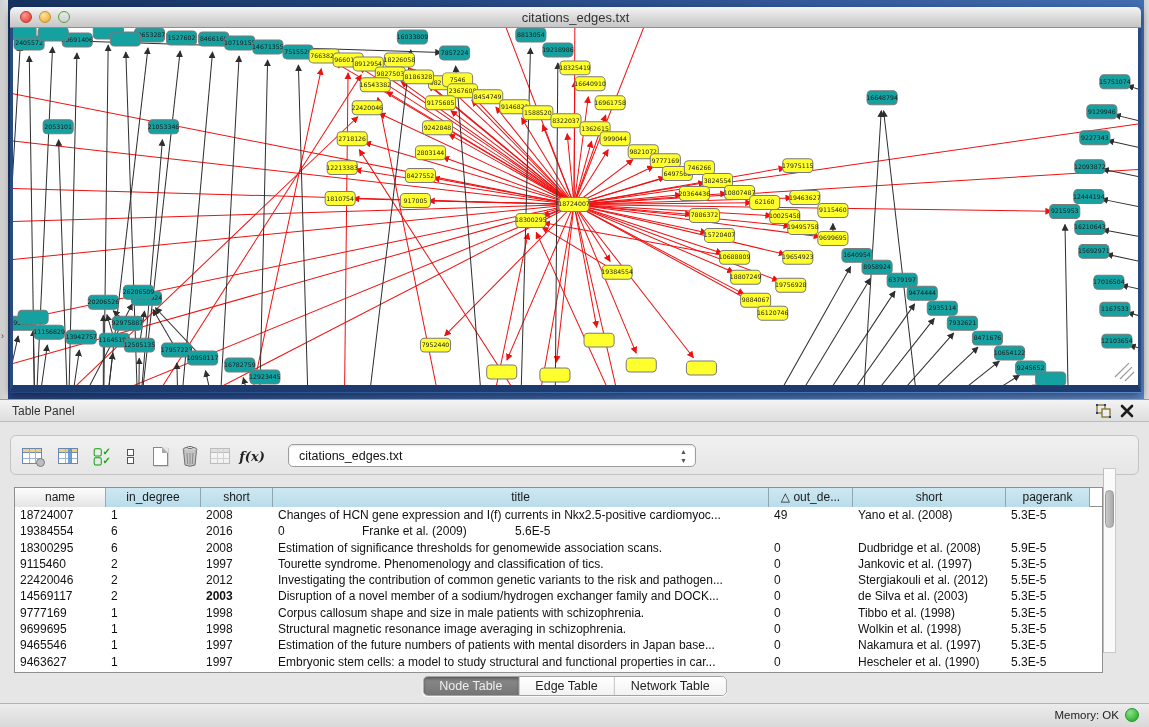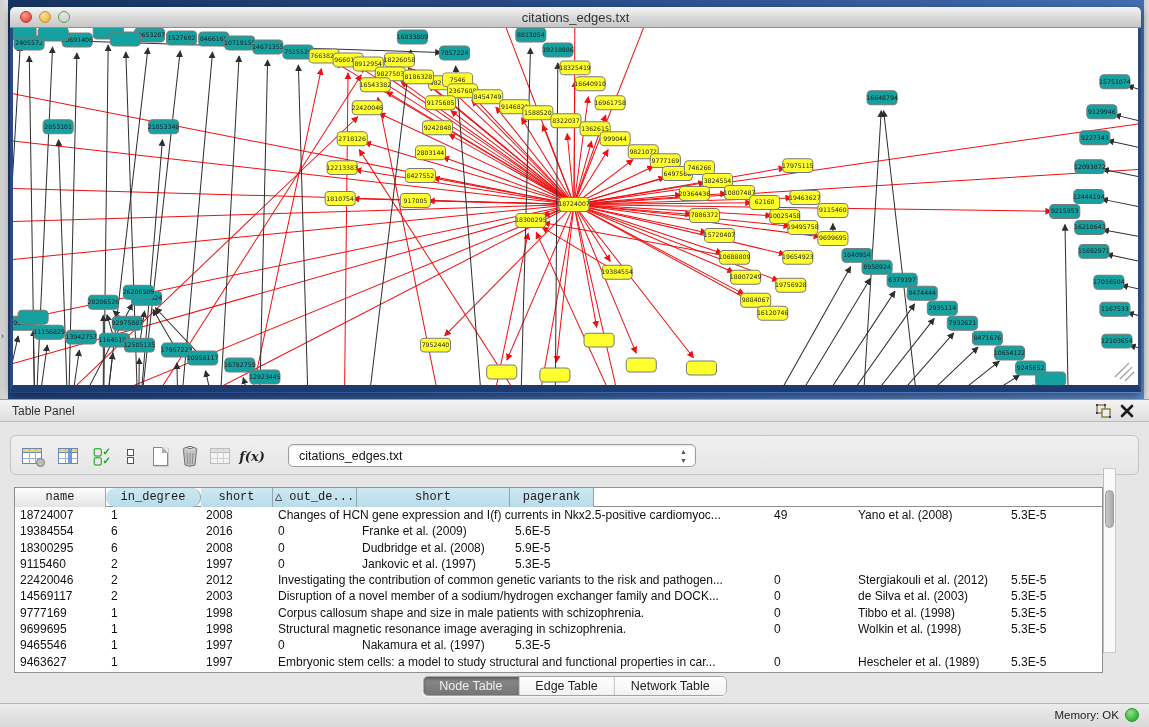--- a/index.html
+++ b/index.html
@@ -44,21 +44,21 @@
                background:linear-gradient(#f0f0f0,#e6e6e6);
                border:1px solid #c4c4c4;border-radius:6px;}
   .tb-btn{position:absolute;top:7px;width:26px;height:26px;display:flex;align-items:center;justify-content:center;}
   #combo{position:absolute;left:277px;top:8px;width:408px;height:23px;background:#fff;
          border:1px solid #9d9d9d;border-radius:5px;box-shadow:inset 0 1px 2px rgba(0,0,0,.12);}
   #combo-value{position:absolute;left:10px;top:4px;font-size:12.5px;color:#111;}
   #combo-arrows{position:absolute;right:8px;top:2px;font-size:7px;line-height:9px;color:#555;text-align:center;}
 
   #grid{position:absolute;left:14px;top:88px;width:1089px;height:186px;background:#fff;
         border:1px solid #8f8f8f;}
-  #grid-header{display:flex;height:19px;border-bottom:1px solid #8f8f8f;font-family:Liberation Mono, monospace;}
+  #grid-header{display:flex;height:19px;border-bottom:1px solid #8f8f8f;}
   .th{height:19px;background:linear-gradient(#cde8f2,#b9dcea);border-right:1px solid #8fa6b0;
       font-size:12px;color:#1a1a1a;text-align:center;line-height:18px;overflow:hidden;white-space:nowrap;}
   .th.rowhead{background:linear-gradient(#fdfdfd,#e4e4e4);border-right:1px solid #a5a5a5;}
   #grid-body{position:relative;height:165px;overflow:hidden;}
   .tr{display:flex;height:16.3px;}
   .td{font-size:12px;color:#111;line-height:16px;padding-left:5px;overflow:hidden;
       white-space:nowrap;text-overflow:clip;}
   #vscroll{position:absolute;right:-14px;top:-20px;width:13px;height:185px;background:#fafafa;
            border:1px solid #c9c9c9;border-left:1px solid #bdbdbd;}
   #vthumb{position:absolute;left:1px;top:21px;width:9px;height:38px;border-radius:5px;
@@ -802,22 +802,23 @@
 
       <span id="combo">
         <span id="combo-value">citations_edges.txt</span>
         <span id="combo-arrows">▲<br>▼</span>
       </span>
     </div>
 
     <div id="grid">
       <div id="grid-header">
           <div class="th rowhead" style="width: 91px;">name</div>
-          <div class="th" style="width: 95px; border-radius: 9px;">in_degree</div>
+          <div class="th" style="width: 95px;">in_degree</div>
           <div class="th" style="width: 72px;">short</div>
+          <div class="th" style="width: 496px;">title</div>
           <div class="th" style="width: 84px;">△ out_de...</div>
           <div class="th" style="width: 153px;">short</div>
           <div class="th" style="width: 84px;">pagerank</div>
         </div>
       <div id="grid-body">
           <div class="tr">
             <div class="td" style="width: 91px;">18724007</div>
             <div class="td" style="width: 95px;">1</div>
             <div class="td" style="width: 72px;">2008</div>
             <div class="td" style="width: 496px;">Changes of HCN gene expression and I(f) currents in Nkx2.5-positive cardiomyoc...</div>
@@ -830,45 +831,47 @@
             <div class="td" style="width: 95px;">6</div>
             <div class="td" style="width: 72px;">2016</div>
             <div class="td" style="width: 84px;">0</div>
             <div class="td" style="width: 153px;">Franke et al. (2009)</div>
             <div class="td" style="width: 84px;">5.6E-5</div>
           </div>
           <div class="tr">
             <div class="td" style="width: 91px;">18300295</div>
             <div class="td" style="width: 95px;">6</div>
             <div class="td" style="width: 72px;">2008</div>
+            <div class="td" style="width: 496px;">Estimation of significance thresholds for genomewide association scans.</div>
             <div class="td" style="width: 84px;">0</div>
             <div class="td" style="width: 153px;">Dudbridge et al. (2008)</div>
             <div class="td" style="width: 84px;">5.9E-5</div>
           </div>
           <div class="tr">
             <div class="td" style="width: 91px;">9115460</div>
             <div class="td" style="width: 95px;">2</div>
             <div class="td" style="width: 72px;">1997</div>
+            <div class="td" style="width: 496px;">Tourette syndrome. Phenomenology and classification of tics.</div>
             <div class="td" style="width: 84px;">0</div>
             <div class="td" style="width: 153px;">Jankovic et al. (1997)</div>
             <div class="td" style="width: 84px;">5.3E-5</div>
           </div>
           <div class="tr">
             <div class="td" style="width: 91px;">22420046</div>
             <div class="td" style="width: 95px;">2</div>
             <div class="td" style="width: 72px;">2012</div>
             <div class="td" style="width: 496px;">Investigating the contribution of common genetic variants to the risk and pathogen...</div>
             <div class="td" style="width: 84px;">0</div>
             <div class="td" style="width: 153px;">Stergiakouli et al. (2012)</div>
             <div class="td" style="width: 84px;">5.5E-5</div>
           </div>
           <div class="tr">
             <div class="td" style="width: 91px;">14569117</div>
             <div class="td" style="width: 95px;">2</div>
-            <div class="td" style="width: 72px;">2003</div>
+            <div class="td" style="width: 72px; font-weight: bold;">2003</div>
             <div class="td" style="width: 496px;">Disruption of a novel member of a sodium/hydrogen exchanger family and DOCK...</div>
             <div class="td" style="width: 84px;">0</div>
             <div class="td" style="width: 153px;">de Silva et al. (2003)</div>
             <div class="td" style="width: 84px;">5.3E-5</div>
           </div>
           <div class="tr">
             <div class="td" style="width: 91px;">9777169</div>
             <div class="td" style="width: 95px;">1</div>
             <div class="td" style="width: 72px;">1998</div>
             <div class="td" style="width: 496px;">Corpus callosum shape and size in male patients with schizophrenia.</div>
@@ -882,31 +885,32 @@
             <div class="td" style="width: 72px;">1998</div>
             <div class="td" style="width: 496px;">Structural magnetic resonance image averaging in schizophrenia.</div>
             <div class="td" style="width: 84px;">0</div>
             <div class="td" style="width: 153px;">Wolkin et al. (1998)</div>
             <div class="td" style="width: 84px;">5.3E-5</div>
           </div>
           <div class="tr">
             <div class="td" style="width: 91px;">9465546</div>
             <div class="td" style="width: 95px;">1</div>
             <div class="td" style="width: 72px;">1997</div>
+            <div class="td" style="width: 496px;">Estimation of the future numbers of patients with mental disorders in Japan base...</div>
             <div class="td" style="width: 84px;">0</div>
             <div class="td" style="width: 153px;">Nakamura et al. (1997)</div>
             <div class="td" style="width: 84px;">5.3E-5</div>
           </div>
           <div class="tr">
             <div class="td" style="width: 91px;">9463627</div>
             <div class="td" style="width: 95px;">1</div>
             <div class="td" style="width: 72px;">1997</div>
             <div class="td" style="width: 496px;">Embryonic stem cells: a model to study structural and functional properties in car...</div>
             <div class="td" style="width: 84px;">0</div>
-            <div class="td" style="width: 153px;">Hescheler et al. (1989)</div>
+            <div class="td" style="width: 153px;">Hescheler et al. (1990)</div>
             <div class="td" style="width: 84px;">5.3E-5</div>
           </div>
         </div>
       <div id="vscroll">
         <div id="vthumb"></div>
       </div>
     </div>
 
     <div id="seg-tabs">
         <div class="seg active">Node Table</div>

